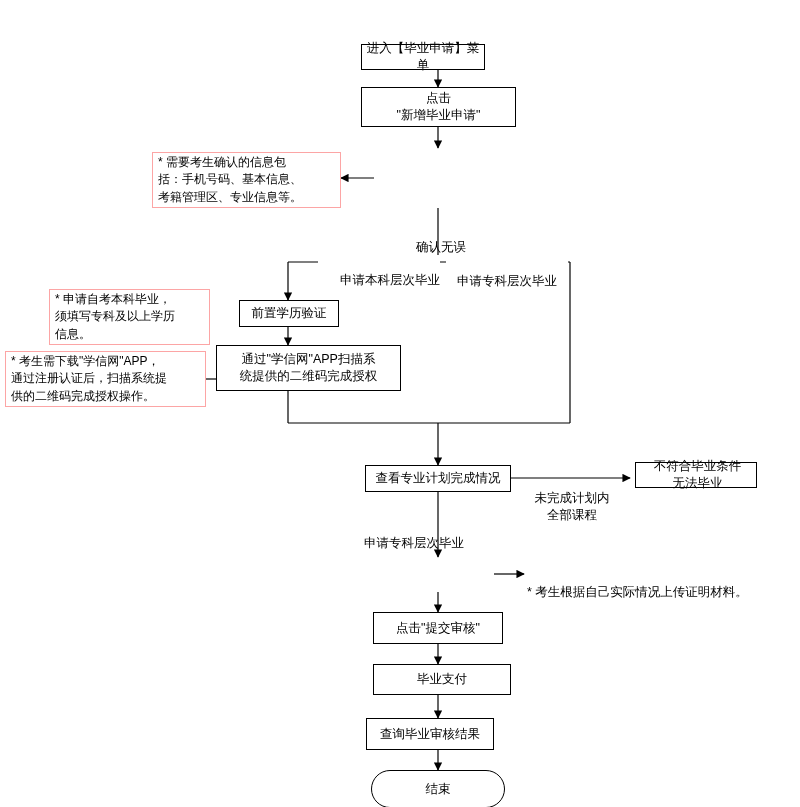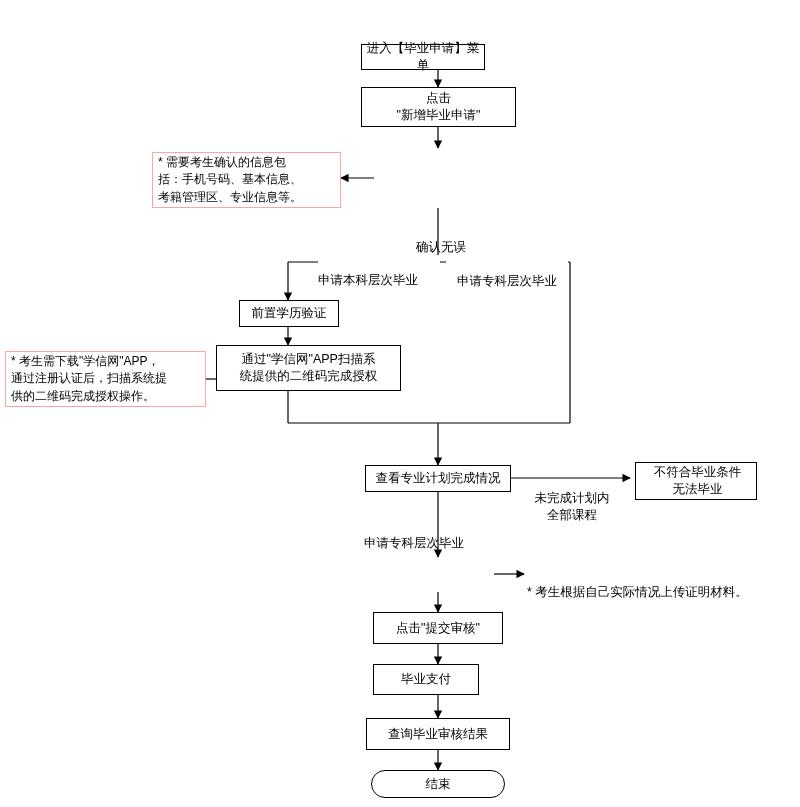--- a/index.html
+++ b/index.html
@@ -146,31 +146,36 @@
   <div class="note" style="left:152px; top:152px; width:189px; height:56px;">
     <span>* 需要考生确认的信息包
 括：手机号码、基本信息、
 考籍管理区、专业信息等。</span>
   </div>
 
   <div class="plain" style="left:406px; top:222px; width:70px; text-align:center;">
     <span>确认无误</span>
   </div>
 
-  <div class="plain" style="left:318px; top:255px; width:122px; text-align:left; background:#fff;">
+  <div class="plain" style="left:318px; top:255px; width:122px; text-align:right; background:#fff;">
     <span>申请本科层次毕业</span>
   </div>
   <div class="plain" style="left:446px; top:256px; width:122px; text-align:center; background:#fff;">
     <span>申请专科层次毕业</span>
   </div>
 
   <div class="node" style="left:239px; top:300px; width:100px; height:27px;">
     <span>前置学历验证</span>
   </div>
 
+  <div class="note" style="left:49px; top:289px; width:161px; height:56px;">
+    <span>* 申请自考本科毕业，
+须填写专科及以上学历
+信息。</span>
+  </div>
 
   <div class="node" style="left:216px; top:345px; width:185px; height:46px;">
     <span>通过"学信网"APP扫描系
 统提供的二维码完成授权</span>
   </div>
 
   <div class="note" style="left:5px; top:351px; width:201px; height:56px;">
     <span>* 考生需下载"学信网"APP，
 通过注册认证后，扫描系统提
 供的二维码完成授权操作。</span>
@@ -178,43 +183,43 @@
 
   <div class="node" style="left:365px; top:465px; width:146px; height:27px;">
     <span>查看专业计划完成情况</span>
   </div>
 
   <div class="plain" style="left:518px; top:473px; width:108px; text-align:center;">
     <span>未完成计划内
 全部课程</span>
   </div>
 
-  <div class="node" style="left:635px; top:462px; width:122px; height:38px;padding-left:7px;">
+  <div class="node" style="left:635px; top:462px; width:122px; height:26px;padding-left:7px;">
     <span>不符合毕业条件
 无法毕业</span>
   </div>
 
   <div class="plain" style="left:364px; top:518px; width:150px; text-align:left;">
     <span>申请专科层次毕业</span>
   </div>
 
 
   <div class="plain" style="left:527px; top:567px; width:270px; text-align:left;">
     <span>* 考生根据自己实际情况上传证明材料。</span>
   </div>
 
   <div class="node" style="left:373px; top:612px; width:130px; height:32px;">
     <span>点击"提交审核"</span>
   </div>
 
-  <div class="node" style="left:373px; top:664px; width:106px; height:31px;">
+  <div class="node" style="left:373px; top:664px; width:138px; height:31px;">
     <span>毕业支付</span>
   </div>
 
-  <div class="node" style="left:366px; top:718px; width:144px; height:32px;">
+  <div class="node" style="left:366px; top:718px; width:128px; height:32px;">
     <span>查询毕业审核结果</span>
   </div>
 
-  <div class="node terminator" style="left:371px; top:770px; width:134px; height:28px;">
+  <div class="node terminator" style="left:371px; top:770px; width:134px; height:38px;">
     <span>结束</span>
   </div>
 
 </div>
 
 </body></html>

